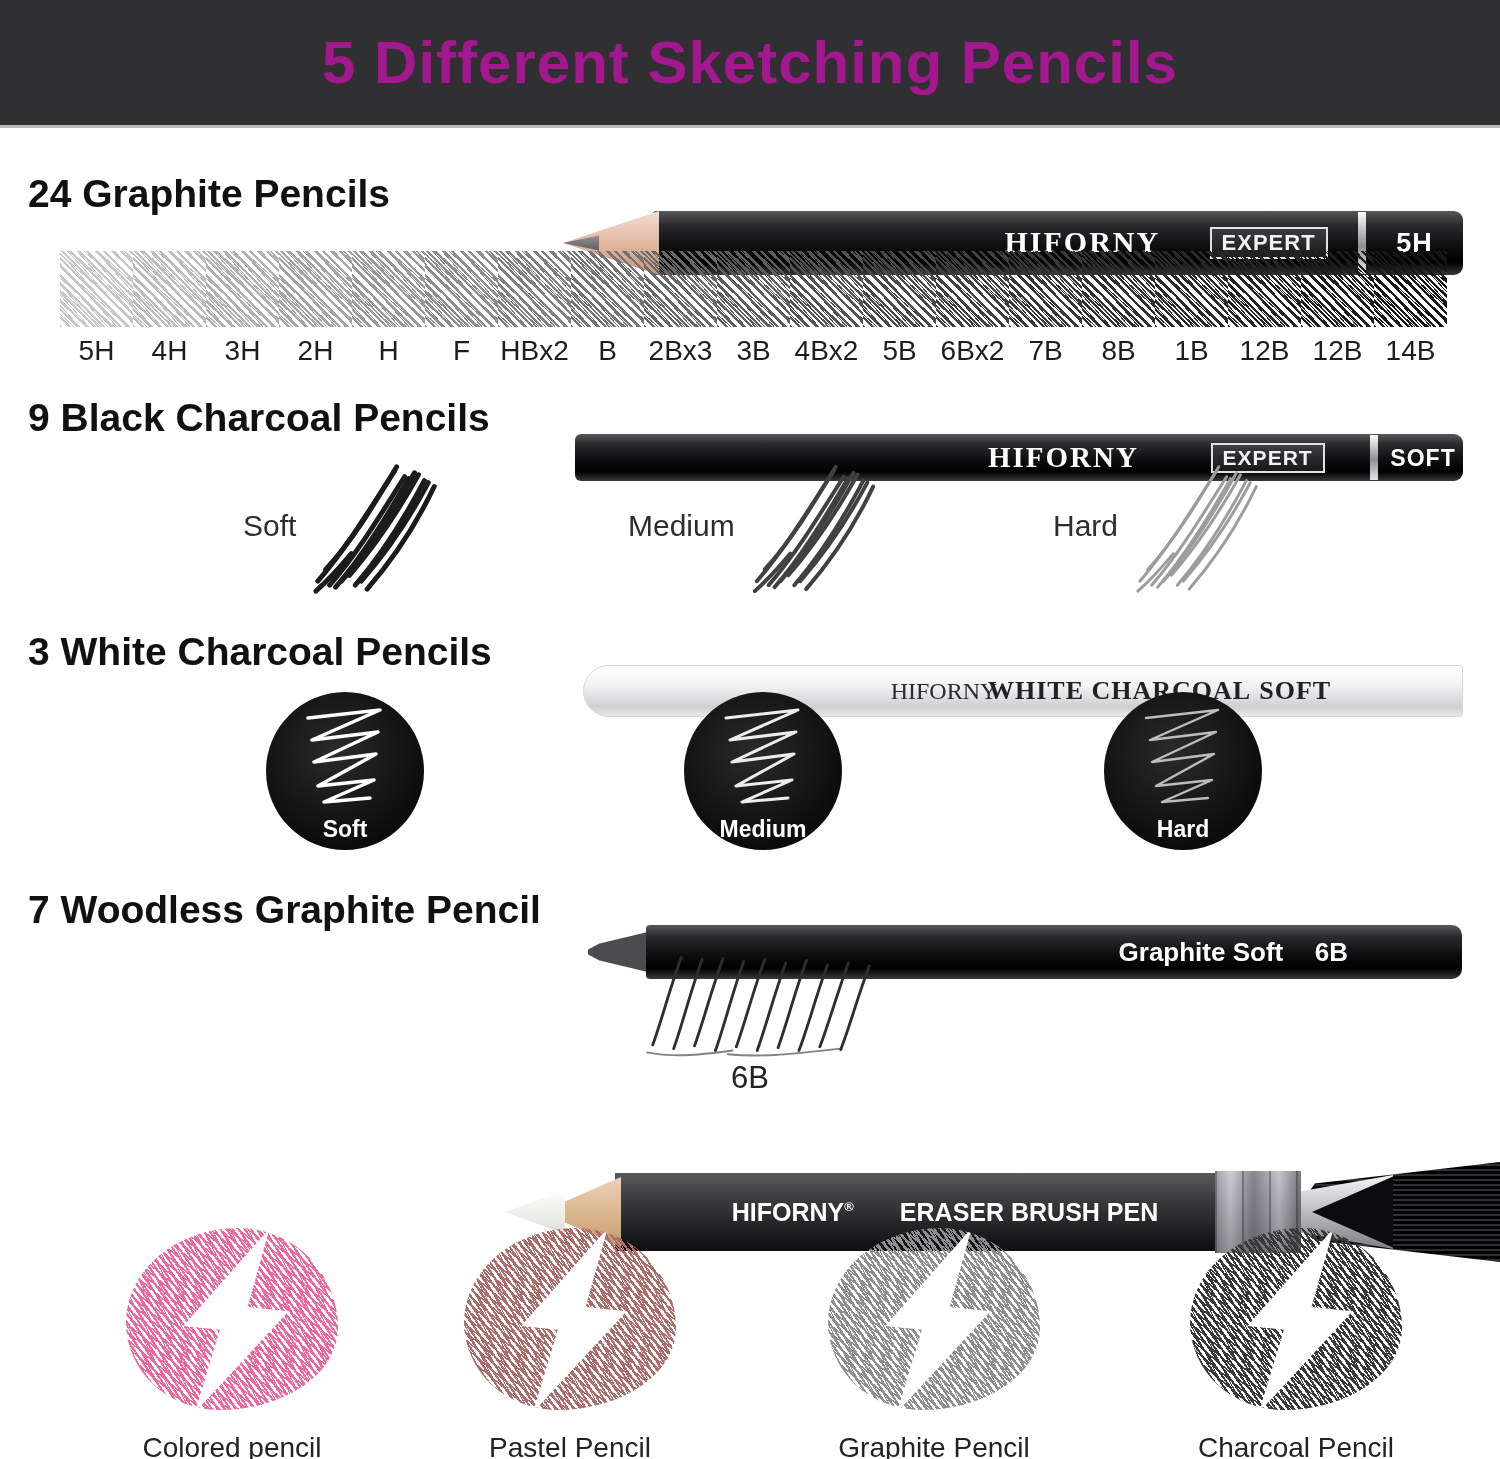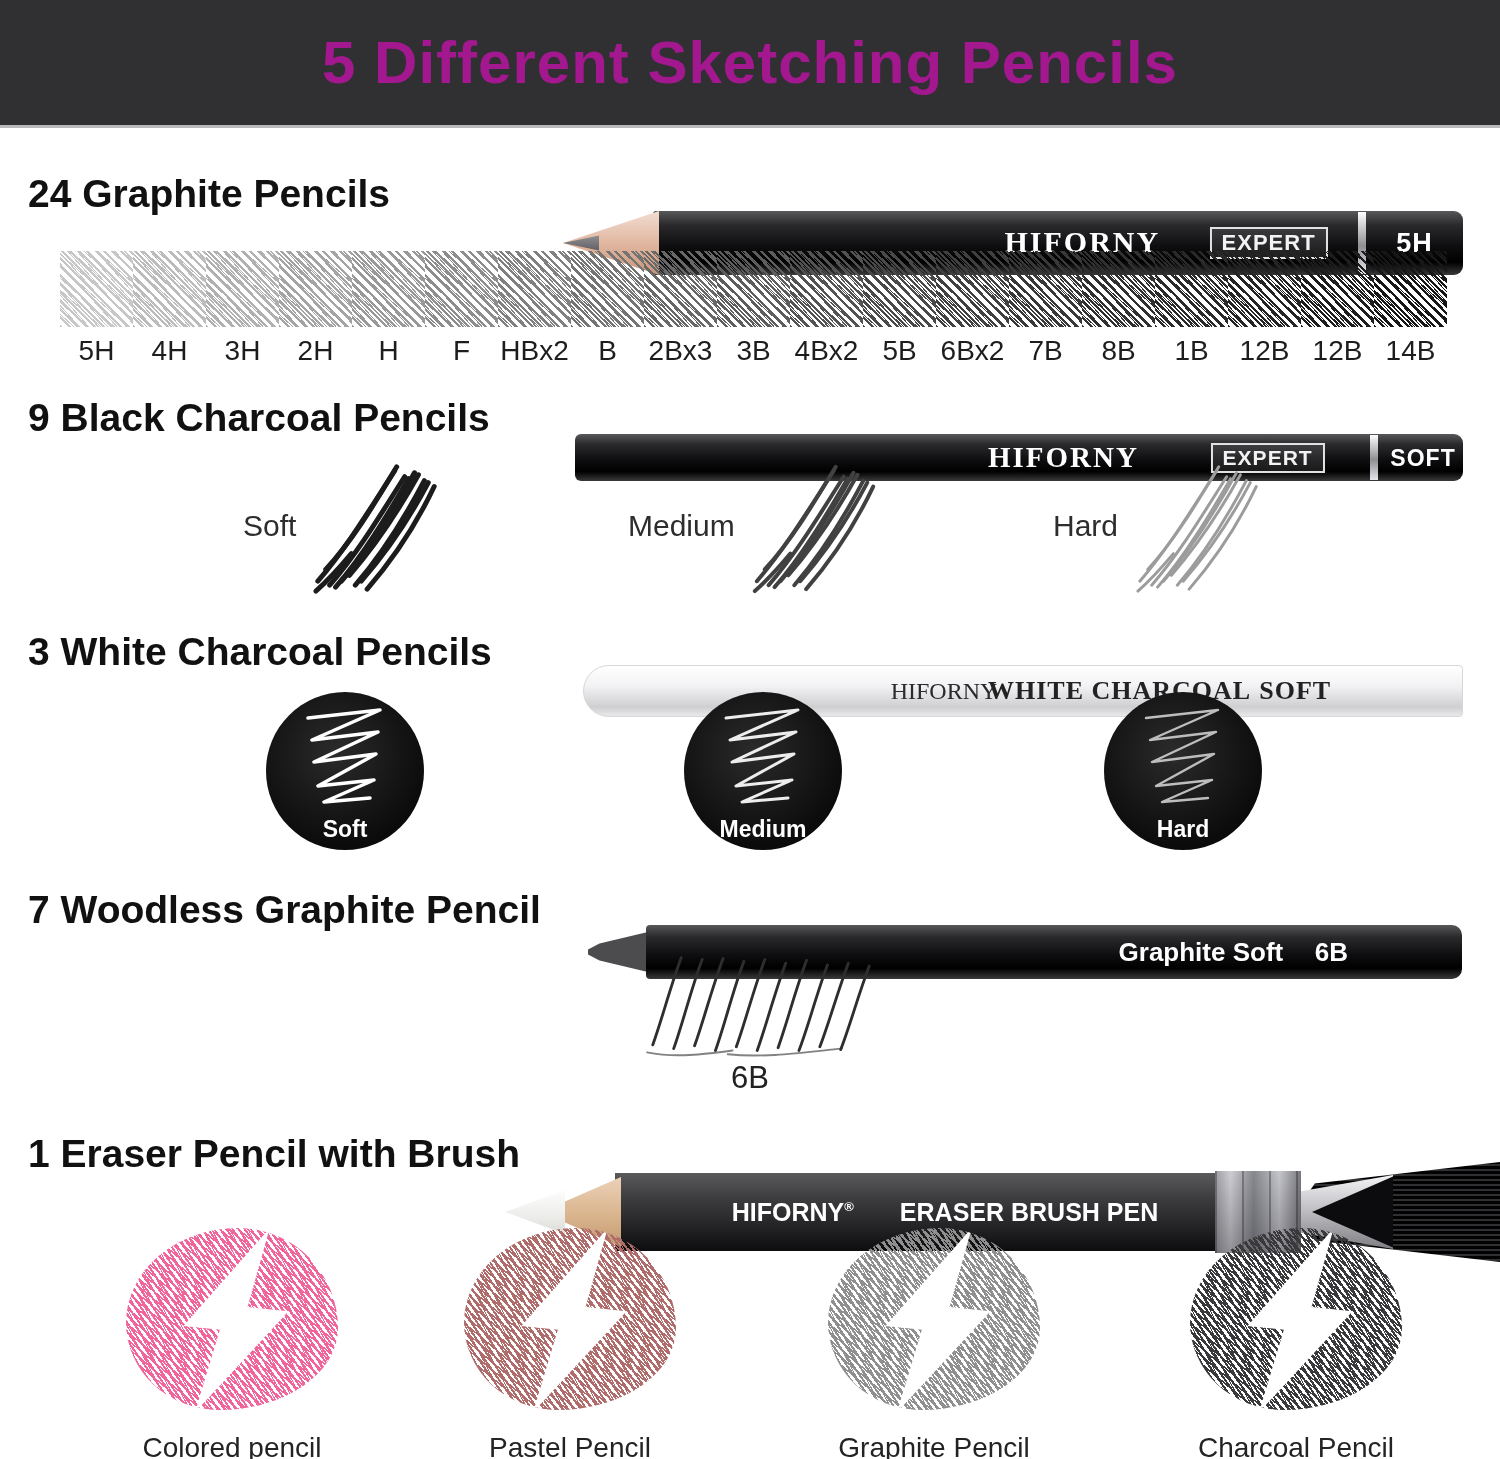--- a/index.html
+++ b/index.html
@@ -310,21 +310,20 @@
       <path d="M148 105 C158 77 166 45 178 13"></path>
         <path d="M170 108 C180 82 188 50 200 18"></path>
       <path d="M192 104 C202 78 210 48 222 16"></path>
         <path d="M214 107 C224 81 232 51 244 19"></path>
       <path d="M10 110 C40 116 70 112 100 108" stroke-width="2" opacity=".6"></path>
       <path d="M95 112 C135 116 175 110 215 106" stroke-width="2" opacity=".6"></path>
     </g>
   </svg>
   <div class="wlslab">6B</div>
 
-  <div class="shead" style="top:1132px">1 Eraser Pencil with Brush</div>
 
   <div class="pencil p5">
     <div class="bristles"></div>
     <div class="bbase"></div>
     <div class="bvee"></div>
     <div class="ferrule"></div>
     <div class="ebody">
       <div class="etext">
         <span><span>HIFORNY</span><sup>®</sup></span>
         <span>ERASER BRUSH PEN</span>

